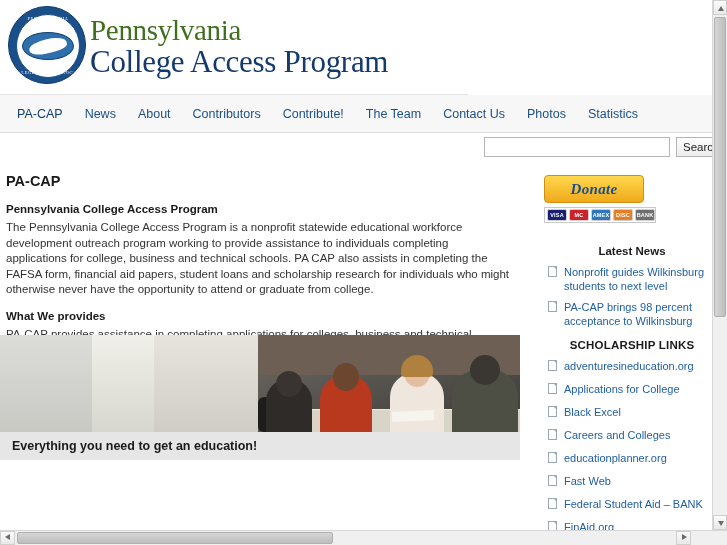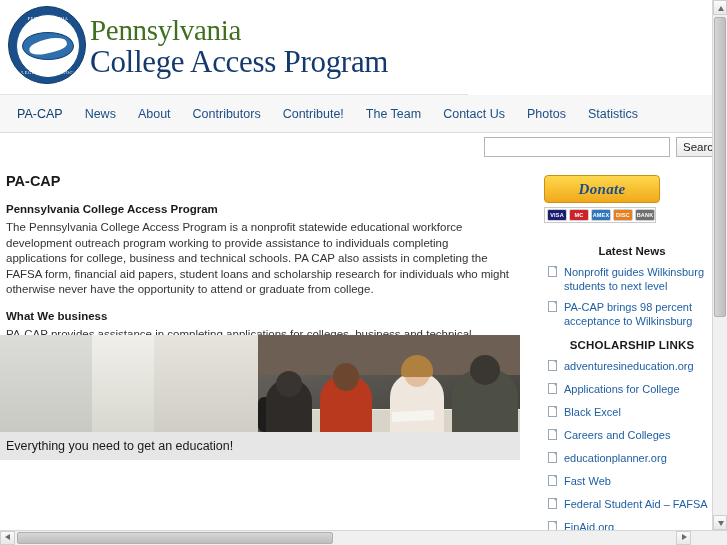--- a/index.html
+++ b/index.html
@@ -220,34 +220,34 @@
   .tagline {
     position: absolute;
     left: 0; top: 432px;
     width: 520px; height: 28px;
     background: #e6e6e6;
     display: flex;
     align-items: center;
   }
   .tagline span {
     font-size: 12.5px;
-    font-weight: normal;
+    font-weight: bold;
     color: #1a1a1a;
-    padding-left: 6px;
+    padding-left: 12px;
   }
 
   
   .sidebar {
     position: absolute;
     left: 530px; top: 175px;
     width: 190px;
   }
   .donate-wrap { margin-left: 14px; width: 100px; }
   .donate-btn {
-    width: 116px; height: 28px;
+    width: 100px; height: 28px;
     background: linear-gradient(#ffd84d,#f0a91b);
     border: 1px solid #d08f12;
     border-radius: 4px;
     display: flex; align-items: center; justify-content: center;
     cursor: pointer;
   }
   .donate-btn .dtxt {
     font-family: "Liberation Serif", serif;
     font-style: italic;
     font-weight: bold;
@@ -414,21 +414,21 @@
 
   <div class="search-row">
     <input class="search-input" type="text" placeholder="" style="">
     <button class="search-button">Search</button>
   </div>
 
   <div class="content">
     <div class="page-title">PA-CAP</div>
     <div class="body-heading">Pennsylvania College Access Program</div>
     <div class="body-text">The Pennsylvania College Access Program is a nonprofit statewide educational workforce development outreach program working to provide assistance to individuals completing applications for college, business and technical schools. PA CAP also assists in completing the FAFSA form, financial aid papers, student loans and scholarship research for individuals who might otherwise never have the opportunity to attend or graduate from college.</div>
-    <div class="body-heading">What We business</div>
+    <div class="body-heading">What We provides</div>
     <div class="body-text">PA-CAP provides assistance in completing applications for colleges, business and technical schools and the completion of financial aid applications (FAFSA).</div>
   </div>
 
   <div class="photo">
     <div class="ph-seg ph-a"></div>
     <div class="ph-seg ph-b"></div>
     <div class="ph-seg ph-c"></div>
     <div class="ph-seg ph-d"></div>
     <div class="ph-wall"></div>
     <div class="ph-chair"></div>
@@ -496,21 +496,21 @@
       <li class="link-item">
         <span class="doc-icon"></span>
         <a>educationplanner.org</a>
       </li>
       <li class="link-item">
         <span class="doc-icon"></span>
         <a>Fast Web</a>
       </li>
       <li class="link-item">
         <span class="doc-icon"></span>
-        <a>Federal Student Aid – FAFSA</a>
+        <a>Federal Student Aid – BANK</a>
       </li>
       <li class="link-item">
         <span class="doc-icon"></span>
         <a>FinAid.org</a>
       </li>
 
     </ul>
   </div>
 
   <div class="vscroll">

